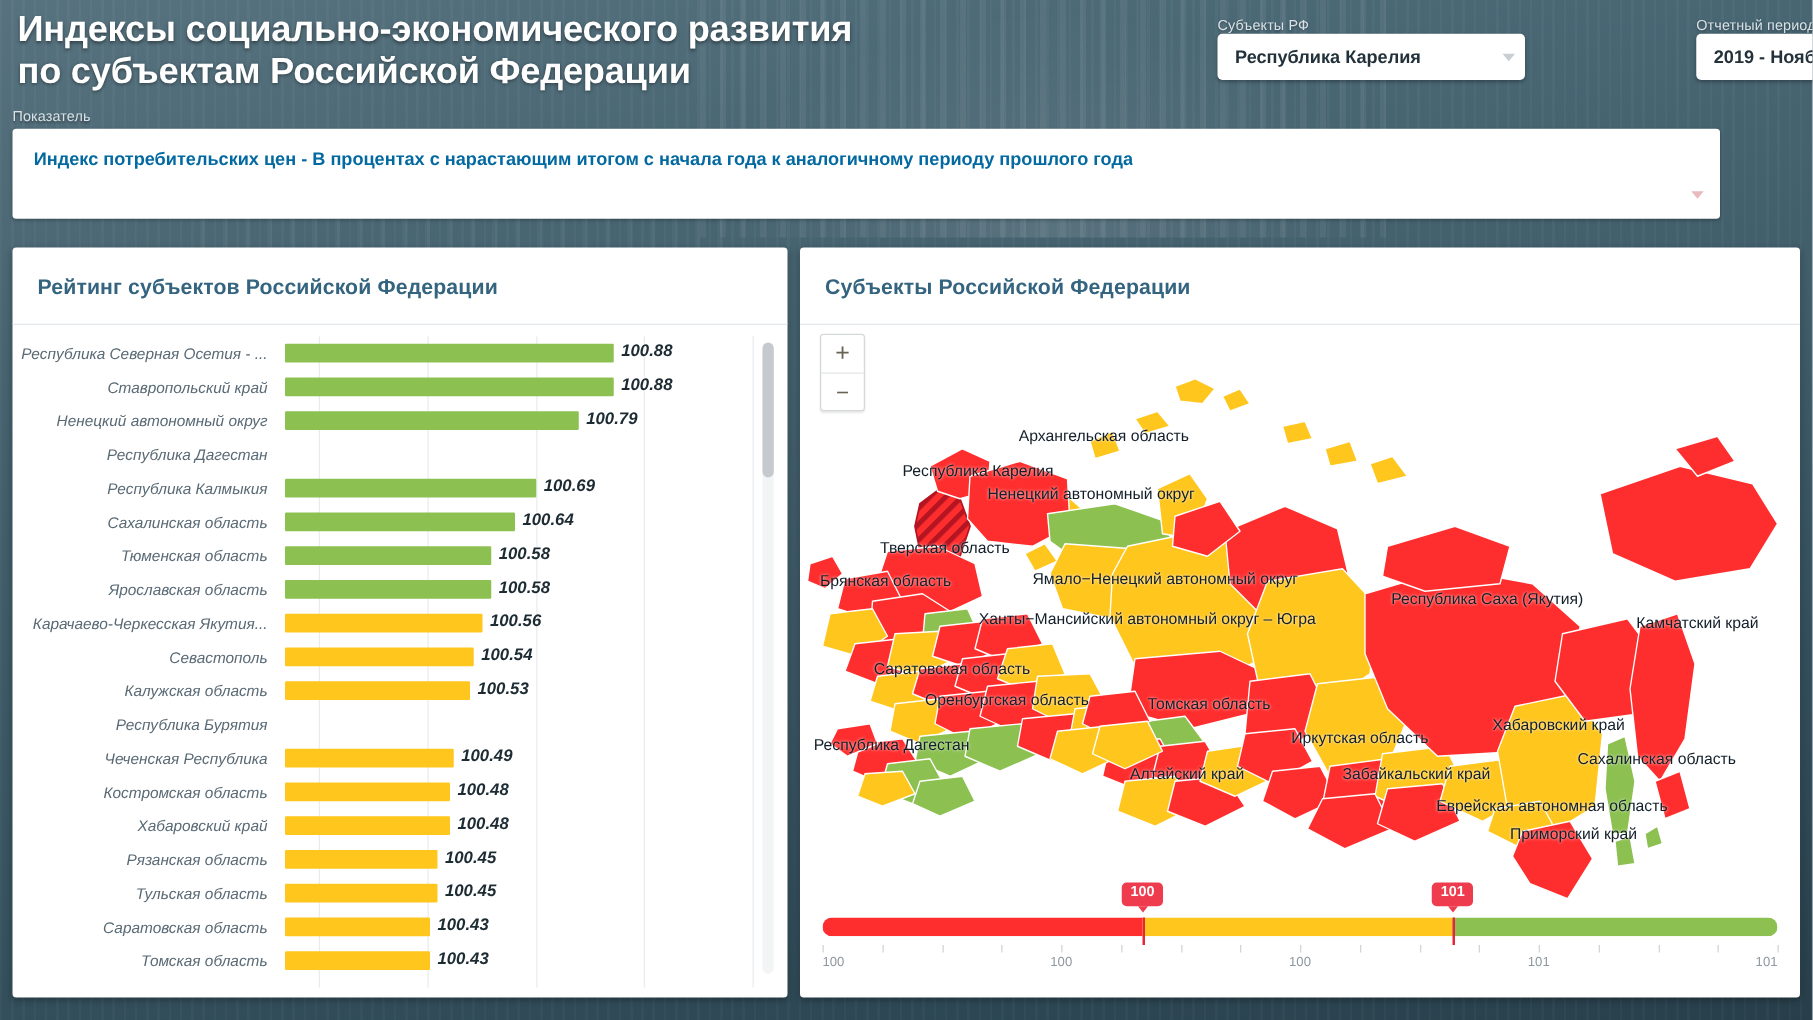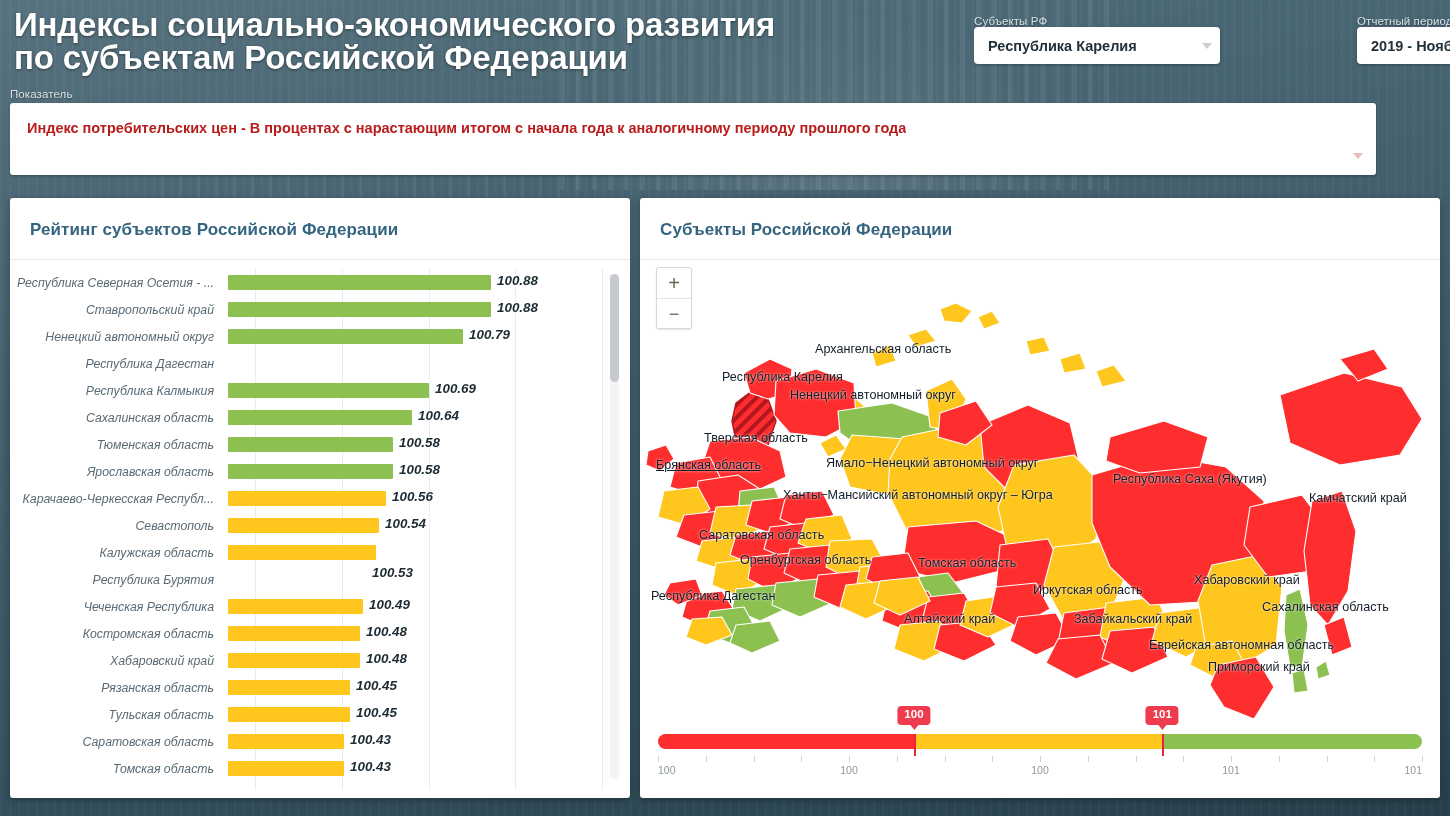--- a/index.html
+++ b/index.html
@@ -32,21 +32,21 @@
     position: absolute; left: 160px; top: 120px; width: 420px; height: 200px;
     background: repeating-linear-gradient(90deg, rgba(255,255,255,0.035) 0 4px, rgba(255,255,255,0) 4px 18px);
     pointer-events: none;
   }
 
   
   .header { position: absolute; left: 0; top: 0; width: 1450px; height: 186px; }
   .title {
     position: absolute; left: 14px; top: 8px;
     color: #ffffff;
-    font-size: 33px; font-weight: bold; line-height: 33px;
+    font-size: 29px; font-weight: bold; line-height: 33px;
     letter-spacing: -0.2px;
     text-shadow: 0 1px 3px rgba(0,0,0,0.45);
   }
   .title .l2 { display: block; }
 
   .field-label {
     color: #d8e2e7; font-size: 11.5px; letter-spacing: 0.1px;
     text-shadow: 0 1px 2px rgba(0,0,0,0.4);
   }
 
@@ -79,21 +79,21 @@
   
   #indicator-block { position: absolute; left: 10px; top: 88px; width: 1366px; }
   .ind-box {
     margin-top: 3px;
     background: #ffffff; border-radius: 3px;
     height: 72px; position: relative;
     box-shadow: 0 1px 3px rgba(0,0,0,0.30);
   }
   .ind-value {
     position: absolute; left: 17px; top: 17px;
-    color: #b91c1c; font-size: 14.5px; font-weight: bold;
+    color: #0369a1; font-size: 14.5px; font-weight: bold;
     max-width: 1370px; white-space: nowrap; overflow: hidden; text-overflow: ellipsis;
   }
   .ind-caret {
     position: absolute; right: 13px; top: 50px;
     width: 0; height: 0;
     border-left: 5px solid transparent; border-right: 5px solid transparent;
     border-top: 6px solid #e8b9bd;
   }
 
   
@@ -317,38 +317,38 @@
           </div>
         </div>
         <div class="bar-row">
           <div class="bar-label">Ярославская область</div>
           <div class="bar-track">
             <div class="bar-fill" style="width: 165px; background: rgb(140, 193, 82);"></div>
             <div class="bar-value" style="left: 171px;">100.58</div>
           </div>
         </div>
         <div class="bar-row">
-          <div class="bar-label">Карачаево-Черкесская Республ...</div>
+          <div class="bar-label">Карачаево-Черкесская Якутия...</div>
           <div class="bar-track">
             <div class="bar-fill" style="width: 158px; background: rgb(255, 198, 30);"></div>
             <div class="bar-value" style="left: 164px;">100.56</div>
           </div>
         </div>
         <div class="bar-row">
           <div class="bar-label">Севастополь</div>
           <div class="bar-track">
             <div class="bar-fill" style="width: 151px; background: rgb(255, 198, 30);"></div>
             <div class="bar-value" style="left: 157px;">100.54</div>
           </div>
         </div>
         <div class="bar-row">
           <div class="bar-label">Калужская область</div>
           <div class="bar-track">
             <div class="bar-fill" style="width: 148px; background: rgb(255, 198, 30);"></div>
-            <div class="bar-value" style="left: 144px; margin-top: 22px;">100.53</div>
+            <div class="bar-value" style="left: 154px;">100.53</div>
           </div>
         </div>
         <div class="bar-row">
           <div class="bar-label">Республика Бурятия</div>
         </div>
         <div class="bar-row">
           <div class="bar-label">Чеченская Республика</div>
           <div class="bar-track">
             <div class="bar-fill" style="width: 135px; background: rgb(255, 198, 30);"></div>
             <div class="bar-value" style="left: 141px;">100.49</div>
@@ -539,21 +539,21 @@
         </g>
       </svg>
     </div>
 
     <div class="map-labels" id="map-labels">
         <div class="map-lbl" style="left: 175px; top: 82px;">Архангельская область</div>
         <div class="map-lbl" style="left: 82px; top: 110px;">Республика Карелия</div>
         <div class="map-lbl" style="left: 150px; top: 128px;">Ненецкий автономный округ</div>
         <div class="map-lbl" style="left: 64px; top: 171px;">Тверская область</div>
         <div class="map-lbl" style="left: 186px; top: 196px;">Ямало−Ненецкий автономный округ</div>
-        <div class="map-lbl" style="left: 16px; top: 198px; text-decoration: underline;">Брянская область</div>
+        <div class="map-lbl" style="left: 16px; top: 198px;">Брянская область</div>
         <div class="map-lbl" style="left: 473px; top: 212px;">Республика Саха (Якутия)</div>
         <div class="map-lbl" style="left: 669px; top: 231px;">Камчатский край</div>
         <div class="map-lbl" style="left: 143px; top: 228px;">Ханты−Мансийский автономный округ – Югра</div>
         <div class="map-lbl" style="left: 59px; top: 268px;">Саратовская область</div>
         <div class="map-lbl" style="left: 100px; top: 293px;">Оренбургская область</div>
         <div class="map-lbl" style="left: 278px; top: 296px;">Томская область</div>
         <div class="map-lbl" style="left: 393px; top: 323px;">Иркутская область</div>
         <div class="map-lbl" style="left: 554px; top: 313px;">Хабаровский край</div>
         <div class="map-lbl" style="left: 11px; top: 329px;">Республика Дагестан</div>
         <div class="map-lbl" style="left: 622px; top: 340px;">Сахалинская область</div>

